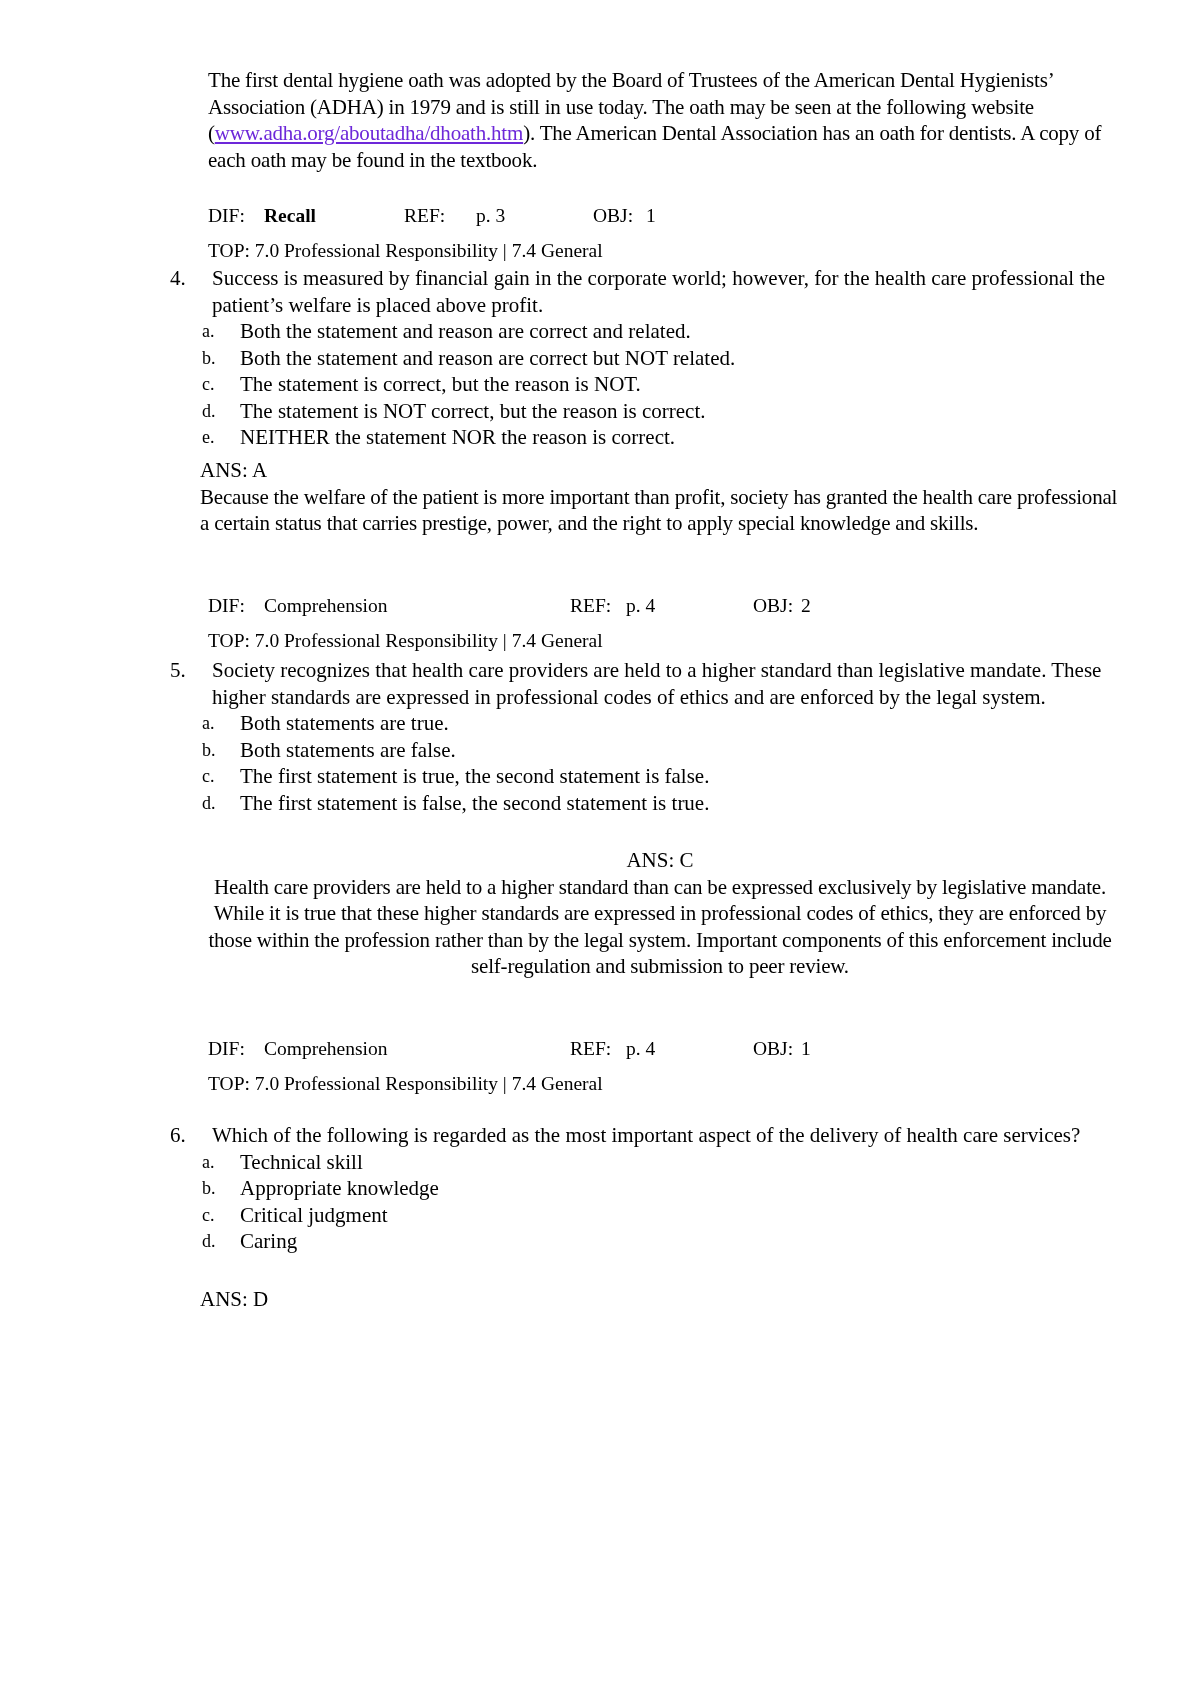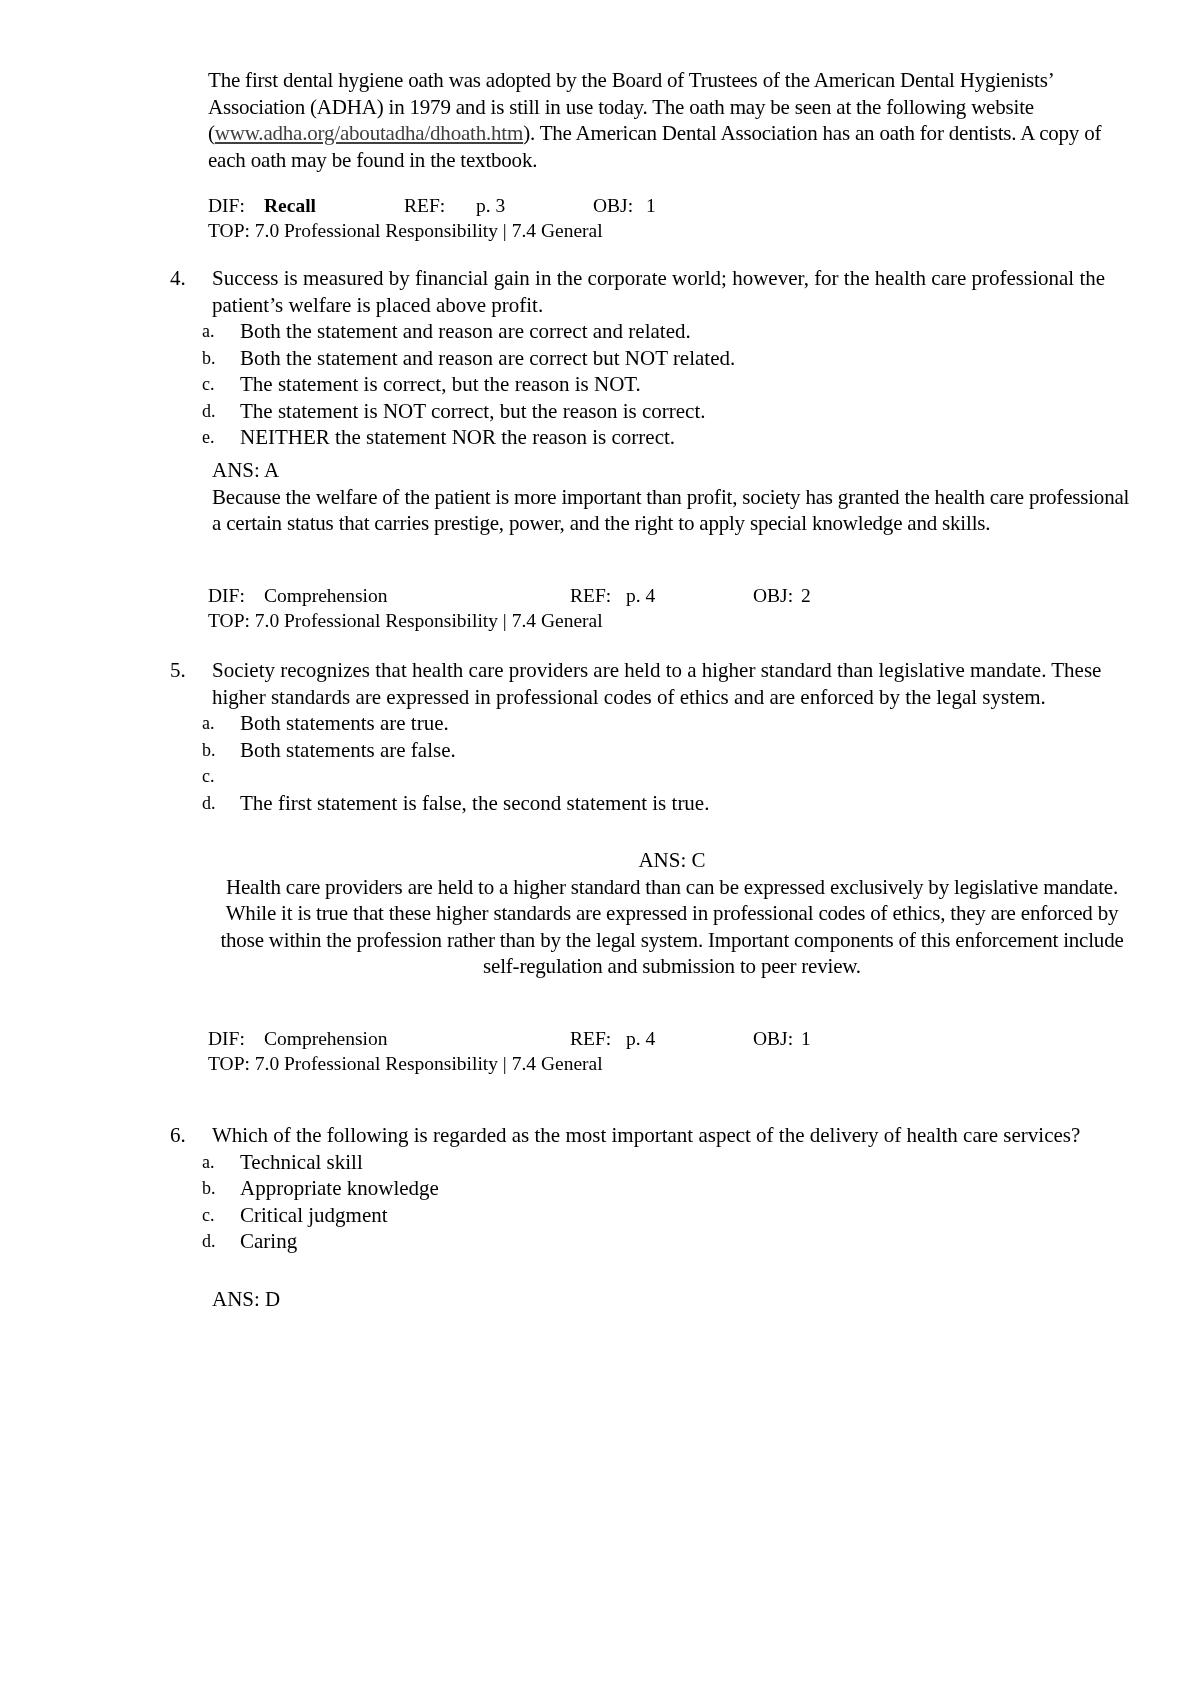--- a/index.html
+++ b/index.html
@@ -4,31 +4,31 @@
   <style>
     html, body { margin: 0; padding: 0; background: #ffffff; }
     body {
       width: 1191px; height: 1684px; position: relative; overflow: hidden;
       font-family: "Liberation Serif", serif; color: #000;
       font-size: 21px;
     }
     .page { position: absolute; left: 0; top: 0; width: 1191px; height: 1684px; }
     .blk { position: absolute; left: 208px; width: 920px; line-height: 26.5px; margin: 0; }
     .para { letter-spacing: -0.2px; }
-    a.link { color: #404040; text-decoration: underline; }
+    a.link { color: #6d28d9; text-decoration: underline; }
     .meta { position: absolute; left: 208px; font-size: 19.5px; line-height: 25px; width: 900px; }
-    .meta .row { position: relative; height: 25px; white-space: nowrap; }
+    .meta .row { position: relative; height: 25px; white-space: nowrap; margin-top: 10px; }
     .meta span { position: absolute; top: 0; }
     .q { position: absolute; left: 170px; width: 960px; line-height: 26.5px; }
     .q .num { position: absolute; left: 0; top: 0; }
     .q .stem { margin-left: 42px; display: block; }
     .opt { position: relative; margin-left: 32px; height: 26.5px; white-space: nowrap; }
     .opt .lt { position: absolute; left: 0; top: 0; font-size: 18px; }
     .opt .tx { position: absolute; left: 38px; top: 0; text-align: right; }
-    .ans { position: absolute; left: 212px; width: 920px; line-height: 26.5px; }
+    .ans { position: absolute; left: 200px; width: 920px; line-height: 26.5px; }
   </style>
 </head>
 <body>
 
 <div class="page">
 
   <p class="blk para" style="top:67px;"><span>The first dental hygiene oath was adopted by the Board of Trustees of the American Dental Hygienists’ Association (ADHA) in 1979 and is still in use today. The oath may be seen at the following website (</span><a class="link" href="#">www.adha.org/aboutadha/dhoath.htm</a><span>). The American Dental Association has an oath for dentists. A copy of each oath may be found in the textbook.</span></p>
 
   <div class="meta" style="top:193px;">
     <div class="row">
@@ -94,20 +94,21 @@
     <div class="opt">
         <span class="lt">a.</span>
         <span class="tx">Both statements are true.</span>
       </div>
     <div class="opt">
         <span class="lt">b.</span>
         <span class="tx">Both statements are false.</span>
       </div>
     <div class="opt">
         <span class="lt">c.</span>
+        <span class="tx">The first statement is true, the second statement is false.</span>
       </div>
     <div class="opt">
         <span class="lt">d.</span>
         <span class="tx">The first statement is false, the second statement is true.</span>
       </div>
   </div>
 
   <div class="ans" style="top:847px;text-align:center;">
     <div>ANS: C</div>
     <div class="para">Health care providers are held to a higher standard than can be expressed exclusively by legislative mandate. While it is true that these higher standards are expressed in professional codes of ethics, they are enforced by those within the profession rather than by the legal system. Important components of this enforcement include self-regulation and submission to peer review.</div>

